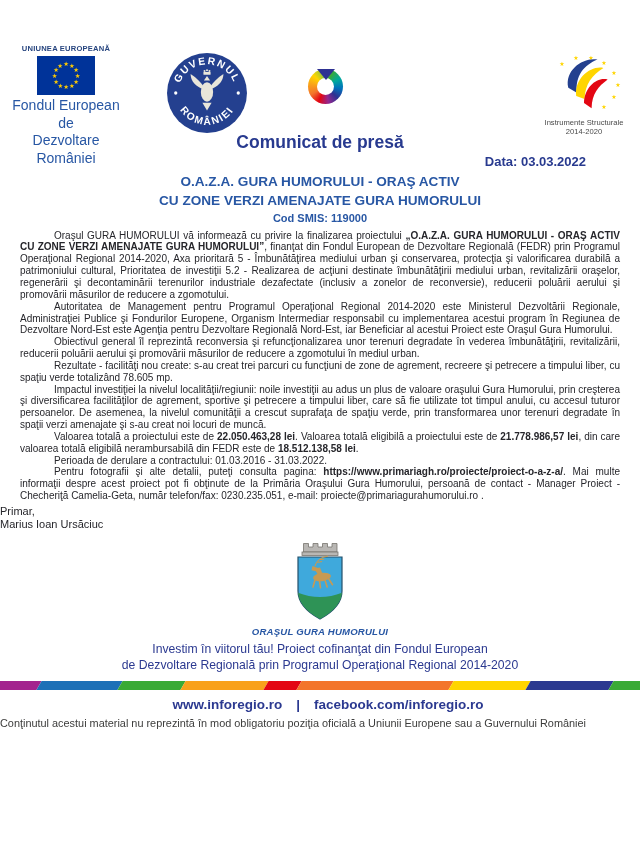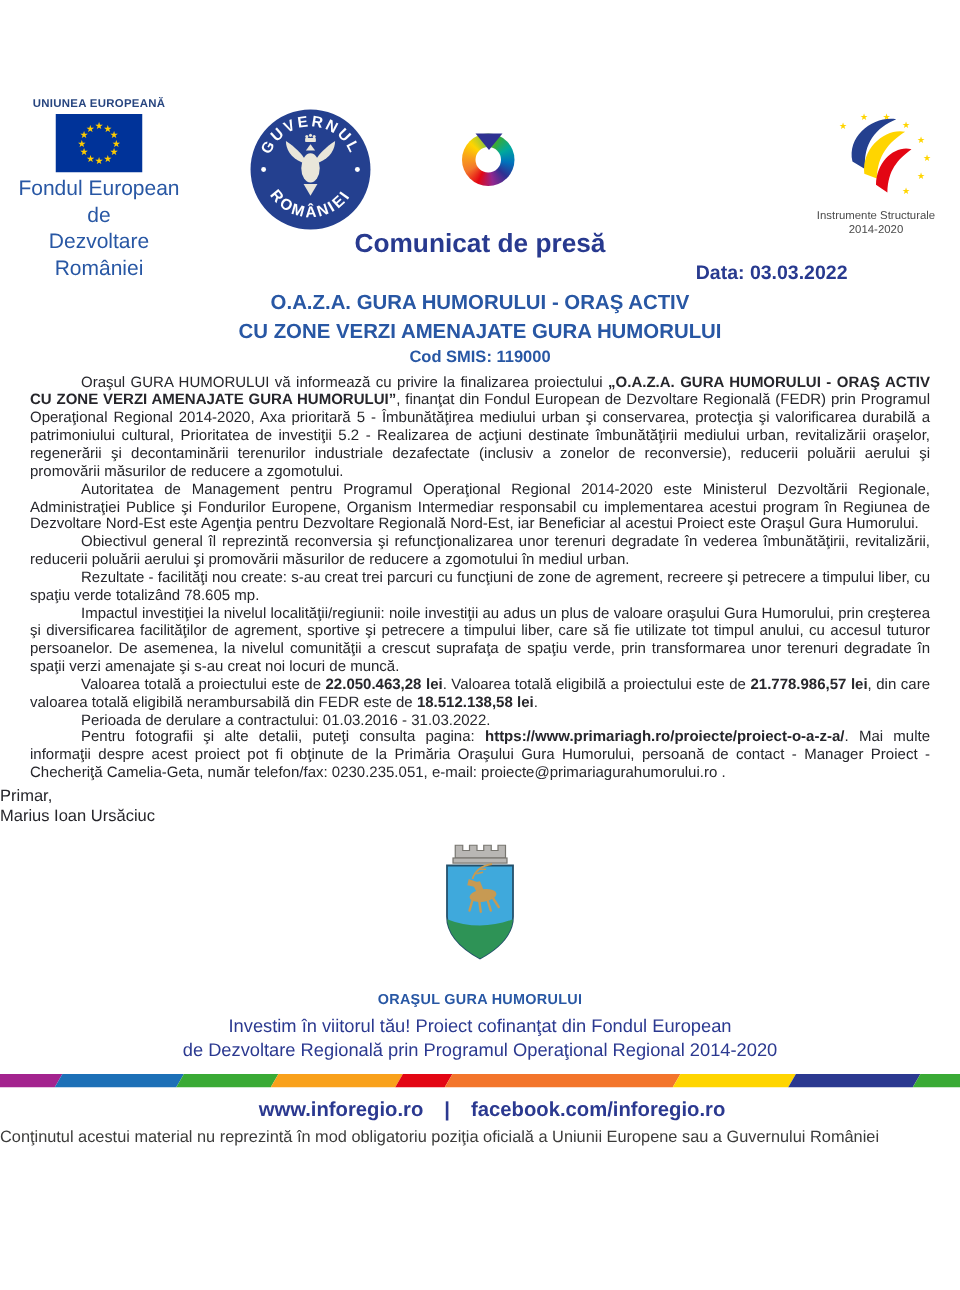--- a/index.html
+++ b/index.html
@@ -3,53 +3,53 @@
 <meta charset="utf-8">
 <style>
   html,body{margin:0;padding:0;}
   body{
     width:640px;height:860px;background:#ffffff;position:relative;overflow:hidden;
     font-family:"Liberation Sans", sans-serif;
   }
   .page{width:640px;height:860px;position:relative;}
 
   
-  .logos{position:relative;height:132px;margin-top:20px;}
+  .logos{position:relative;height:132px;}
   .logo-eu{position:absolute;left:12px;top:44px;width:108px;text-align:center;}
   .eu-label{font-size:7.6px;font-weight:bold;color:#27457f;letter-spacing:.2px;}
   .eu-flag{margin:3px auto 2px;display:block;}
   .eu-caption{font-size:14px;font-weight:normal;color:#2857a4;line-height:1.25;}
   .gov-seal{position:absolute;left:166px;top:52px;}
   .regio{position:absolute;left:306px;top:56px;display:flex;align-items:flex-end;height:56px;}
   .regio-text{font-size:44px;font-weight:bold;color:#2e3192;line-height:.92;letter-spacing:-1.5px;}
   .regio-o{position:relative;width:35px;height:35px;margin:0 0 8px 2px;border-radius:50%;
     background:conic-gradient(from 205deg,#e30613,#f3752b,#f9a11b,#ffd500,#8cc63f,#3aaa35,#00a99d,#0072bc,#2e3192,#92278f,#e30613);}
   .regio-o-hole{position:absolute;left:50%;top:50%;width:17px;height:17px;margin:-8.5px 0 0 -8.5px;border-radius:50%;background:#fff;}
   .regio-chevron{position:absolute;left:50%;top:0px;transform:translateX(-50%);
     width:0;height:0;border-left:9px solid transparent;border-right:9px solid transparent;border-top:11px solid #2e3192;}
   .logo-instr{position:absolute;left:532px;top:52px;width:104px;text-align:center;}
   .instr-caption{font-size:7.6px;color:#4a4a4a;line-height:1.25;}
 
   
   .press-title{text-align:center;font-size:17.5px;font-weight:bold;color:#283a8f;margin-top:0;}
-  .date-line{text-align:right;padding-right:75px;font-size:13px;font-weight:bold;color:#283a8f;margin-top:1px;}
+  .date-line{text-align:right;padding-right:54px;font-size:13px;font-weight:bold;color:#283a8f;margin-top:1px;}
   .proj-title{text-align:center;font-size:13.6px;font-weight:bold;color:#2857a4;line-height:1.42;margin-top:3px;}
   .cod-smis{text-align:center;font-size:11px;font-weight:bold;color:#2857a4;margin-top:1px;}
 
   
   .body-text{padding:6px 20px 0 20px;font-size:10px;line-height:1.185;color:#26262b;text-align:justify;}
   .body-text p{margin:0;text-indent:34px;}
   .b{font-weight:bold;}
 
   .signature{text-align:left;font-size:11px;color:#26262b;line-height:1.2;margin-top:3px;}
 
   
   .coat{text-align:center;margin-top:2px;}
   .coat svg{display:block;margin:0 auto;}
-  .coat-caption{font-size:9.6px;font-weight:bold;color:#2857a4;margin-top:16px;letter-spacing:.2px;}
+  .coat-caption{font-size:9.6px;font-weight:bold;color:#2857a4;margin-top:1px;letter-spacing:.2px;font-style:italic;}
 
   
   .invest{text-align:center;font-size:12.2px;color:#2b3990;line-height:1.3;margin-top:5px;}
   .bar-outer{margin-top:7px;height:9px;overflow:hidden;position:relative;}
   .bar-row{display:flex;height:9px;width:660px;margin-left:-10px;transform:skewX(-30deg);}
   .bar-seg{height:100%;}
   .links{display:flex;justify-content:center;gap:14px;align-items:baseline;
     font-size:13.5px;font-weight:bold;color:#2b3990;margin-top:7px;margin-left:16px;}
   .links a{color:#2b3990;text-decoration:none;}
   .disclaimer{text-align:left;font-size:10.9px;color:#3c3c3b;margin-top:5px;}

